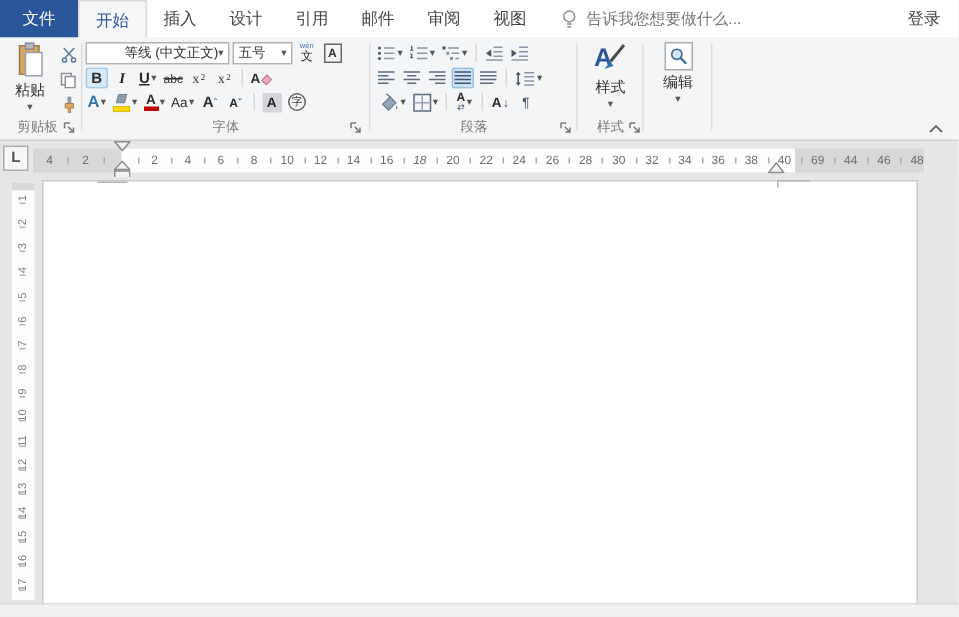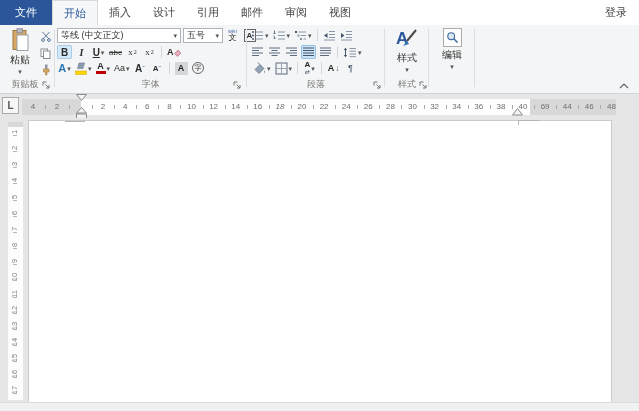--- a/index.html
+++ b/index.html
@@ -66,20 +66,29 @@
   <div class="file-tab">文件</div>
   <div class="tabs">
       <span class="tab active">开始</span>
       <span class="tab">插入</span>
       <span class="tab">设计</span>
       <span class="tab">引用</span>
       <span class="tab">邮件</span>
       <span class="tab">审阅</span>
       <span class="tab">视图</span>
     </div>
+  <div class="tellme">
+    <span>
+      <svg width="11" height="14" viewBox="0 0 11 14">
+          <circle cx="5.5" cy="5" r="3.6" fill="none" stroke="#8a8a8a" stroke-width="1"></circle>
+          <path d="M4 10 H7 M4.3 11.8 H6.7" stroke="#8a8a8a" stroke-width="1" fill="none"></path>
+        </svg>
+    </span>
+    <span>告诉我您想要做什么...</span>
+  </div>
   <div class="signin">登录</div>
 </div>
 
 <div class="ribbon">
 
   <div class="rgroup" style="left:0;width:54px;">
     <div class="bigbtn" style="left:2px;">
       <span>
         <svg width="21" height="24" viewBox="0 0 21 24">
           <rect x="3" y="2.5" width="13" height="19" fill="#d8a765" stroke="#9a7a45"></rect>
@@ -116,21 +125,21 @@
       <svg width="9" height="9" viewBox="0 0 9 9">
           <path d="M1 1 H4.5 M1 1 V4.5" stroke="#777" fill="none"></path>
           <path d="M3.5 3.5 L7 7 M7 4 V7 H4" stroke="#777" fill="none"></path>
         </svg>
     </span>
   </div>
   <div class="gsep" style="left:54px;"></div>
 
   <div class="rgroup" style="left:55px;width:191px;">
     <div class="frow" style="left:2px;top:3px;">
-      <span class="combo" style="width:124px;">
+      <span class="combo" style="width:96px;justify-content:flex-end;">
         <span>等线 (中文正文)</span>
         <span class="dd">▾</span>
       </span>
       <span class="combo" style="width:40px;">
         <span>五号</span>
         <span class="dd">▾</span>
       </span>
       <span class="ibtn">
         <span class="stack">
           <span style="font-size:5px;color:#4a6fa5;">wén</span>

